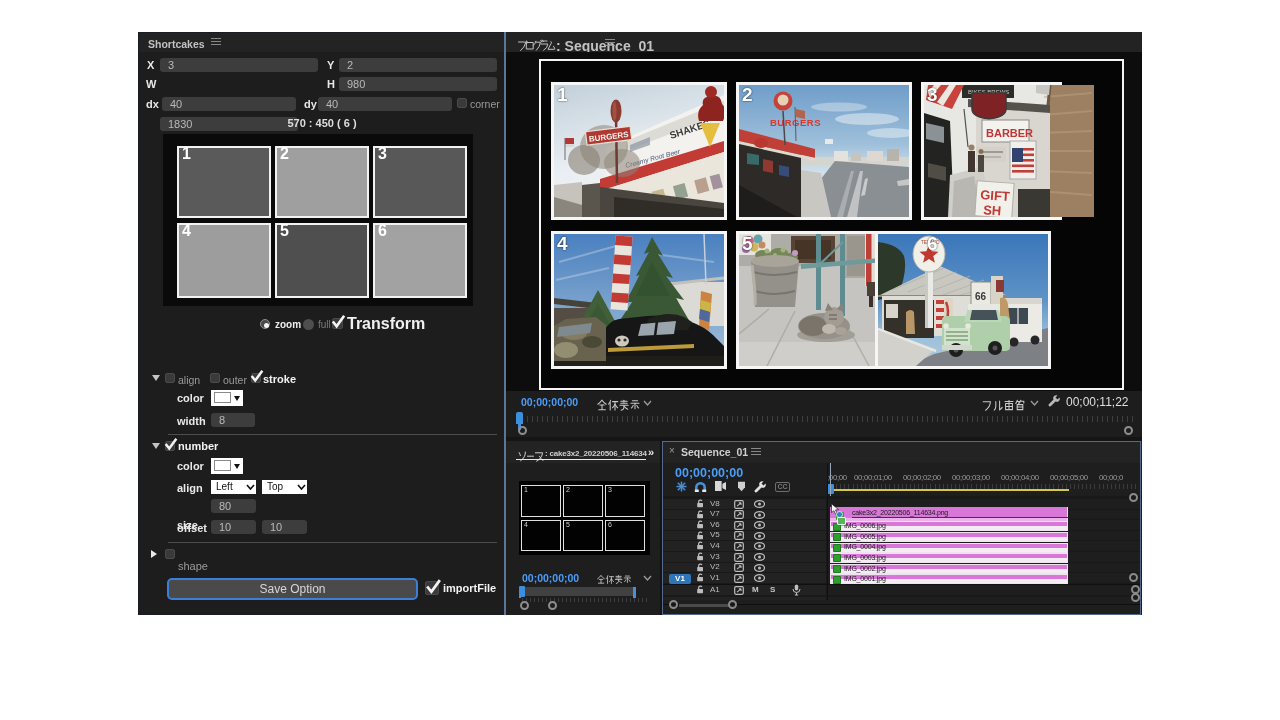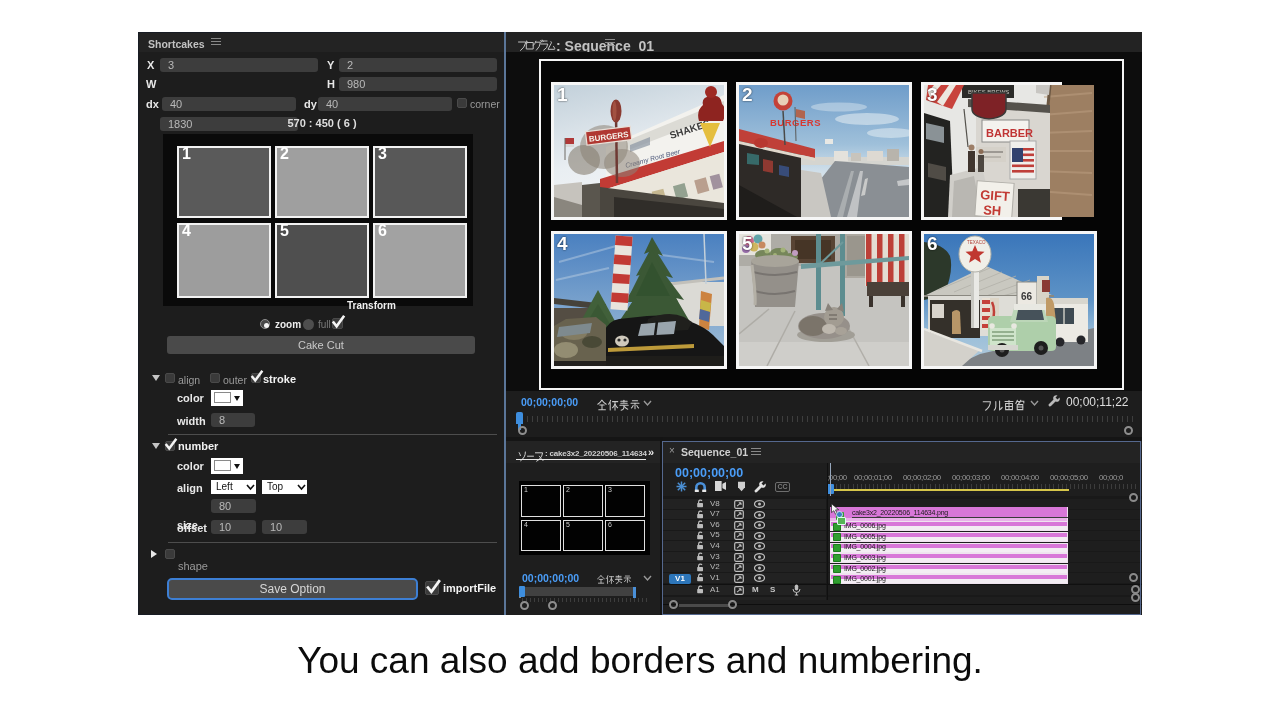--- a/index.html
+++ b/index.html
@@ -60,23 +60,22 @@
 
   <div class="ab" style="left:260px; top:319px; width:10px; height:10px; border-radius:50%; background:#484848; border:1px solid #8e8e8e;"></div>
   <div class="ab" style="left:263.5px; top:322.5px; width:5px; height:5px; border-radius:50%; background:#f4f4f4;"></div>
   <div class="ab" style="left:275px; top:318.5px; font-size:10px; font-weight:bold; color:#ededed;">zoom</div>
   <div class="ab" style="left:303px; top:319px; width:11px; height:11px; border-radius:50%; background:#4e4e4e;"></div>
   <div class="ab" style="left:318px; top:318.5px; font-size:10px; color:#787878;">full</div>
   <div class="ab cb" style="left:332px; top:318px; width:11px; height:11px;"></div>
   <svg class="ab" style="left:330px; top:313px;" width="17" height="17" viewBox="0 0 18 18">
       <path d="M3 9 L7 14 L15 3" stroke="#f4f4f4" stroke-width="2.8" fill="none"></path>
     </svg>
-  <div class="ab" style="left:347px; top:300px; font-size:10px; font-weight:bold; color:#f0f0f0;">Transform</div>
-
-  <div class="ab" style="left:167px; top:336px; width:308px; height:18px; background:#4a4a4a; border-radius:3px; text-align:center; color:#c9c9c9; font-size:11px; line-height:18px;">Cake Cut</div>
+  <div class="ab" style="left:347px; top:315px; font-size:16px; font-weight:bold; color:#f0f0f0;">Transform</div>
+
 
   <div class="ab" style="left:152px; top:375px; width:0; height:0; border-left:4.5px solid transparent; border-right:4.5px solid transparent; border-top:6px solid #c4c4c4;"></div>
   <div class="ab cb" style="left:165px; top:373px; width:10px; height:10px;"></div>
   <div class="ab" style="left:178px; top:373.5px; font-size:10.5px; color:#9a9a9a;">align</div>
   <div class="ab cb" style="left:210px; top:373px; width:10px; height:10px;"></div>
   <div class="ab" style="left:223px; top:373.5px; font-size:10.5px; color:#9a9a9a;">outer</div>
   <div class="ab cb" style="left:251px; top:373px; width:10px; height:10px;"></div>
   <svg class="ab" style="left:249px; top:368px;" width="16" height="16" viewBox="0 0 18 18">
       <path d="M3 9 L7 14 L15 3" stroke="#f4f4f4" stroke-width="2.8" fill="none"></path>
     </svg>
@@ -407,21 +406,21 @@
         <polygon points="86,77 89,69 94,76" fill="#88827a"></polygon>
         <polygon points="98,75 103,69 105,78" fill="#88827a"></polygon>
         <g stroke="#6c665e" stroke-width="1.2">
           <line x1="90" y1="81" x2="98" y2="81"></line>
           <line x1="90" y1="85" x2="98" y2="85"></line>
         </g>
         <ellipse cx="90" cy="95" rx="7" ry="5" fill="#beb8ae"></ellipse>
         <ellipse cx="102" cy="97" rx="6" ry="4" fill="#a8a298"></ellipse>
       </svg></div>
   <div class="ab" style="left:742px; top:233px; font-size:19px; font-weight:bold; color:#fff; text-shadow:0 0 2px rgba(0,0,0,0.8); font-family:'Liberation Sans',sans-serif;">5</div>
-  <div class="ab" style="left:921px; top:231px; width:176px; height:138px; background:#000; border:3px solid #f6f6f6;text-align:right;"><svg width="170" height="132" viewBox="0 0 170 132">
+  <div class="ab" style="left:875px; top:231px; width:176px; height:138px; background:#000; border:3px solid #f6f6f6;text-align:right;"><svg width="170" height="132" viewBox="0 0 170 132">
         <defs>
           <linearGradient id="sky6" x1="0" y1="0" x2="0" y2="1">
             <stop offset="0" stop-color="#3a76ba"></stop>
             <stop offset="0.5" stop-color="#5e93c6"></stop>
             <stop offset="0.78" stop-color="#9dc0da"></stop>
             <stop offset="1" stop-color="#b2cada"></stop>
           </linearGradient>
         </defs>
         <rect width="170" height="132" fill="url(#sky6)"></rect>
         <path d="M0 8 q20 2 26 14 q4 14 -6 40 L0 66 z" fill="#2c382a"></path>
@@ -841,14 +840,13 @@
   <div class="ab" style="left:1131px; top:593px; width:9px; height:9px; border:2px solid #8a8a8a; border-radius:50%;"></div>
 
   <div class="ab" style="left:663px; top:604px; width:479px; height:1px; background:#0e0e0e;"></div>
   <div class="ab" style="left:679px; top:604px; width:50px; height:3px; background:#4a4a4a;"></div>
   <div class="ab" style="left:669px; top:600px; width:9px; height:9px; border:2px solid #8a8a8a; border-radius:50%;"></div>
   <div class="ab" style="left:728px; top:600px; width:9px; height:9px; border:2px solid #8a8a8a; border-radius:50%;"></div>
 
   <div class="ab" style="left:506px; top:436.5px; width:636px; height:4px; background:#151515;"></div>
   <div class="ab" style="left:659.5px; top:437px; width:3.5px; height:178px; background:#141414;"></div>
   <div class="ab" style="left:662px; top:440.5px; width:479px; height:174px; border:1.5px solid #55688e; pointer-events:none;"></div>
-  <div id="caption">You can also add borders and numbering.</div>
 </div>
 
 </body></html>

